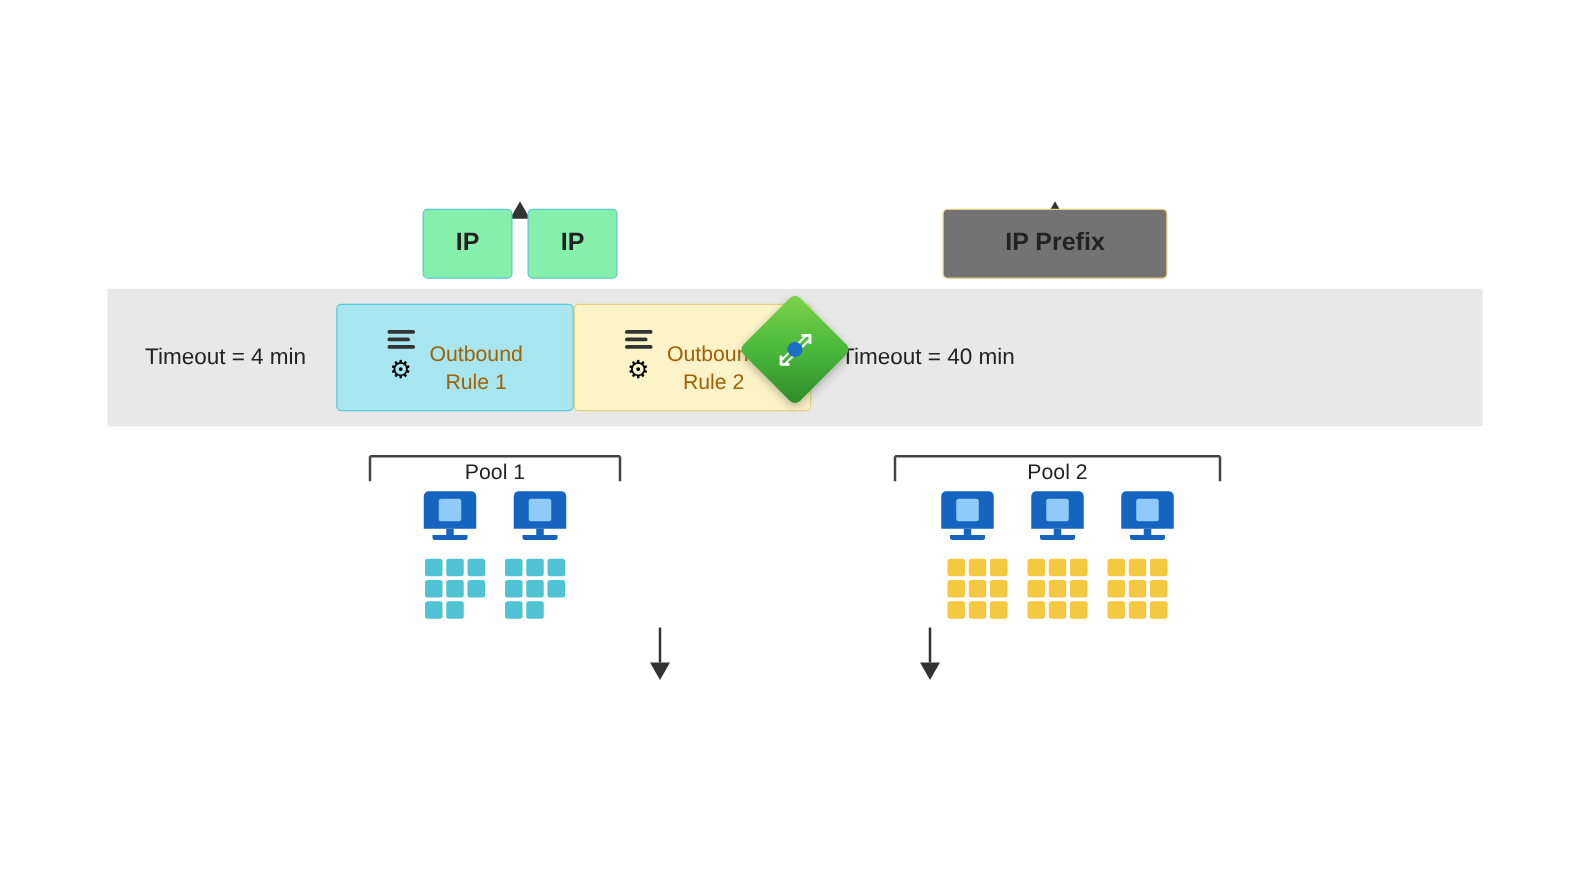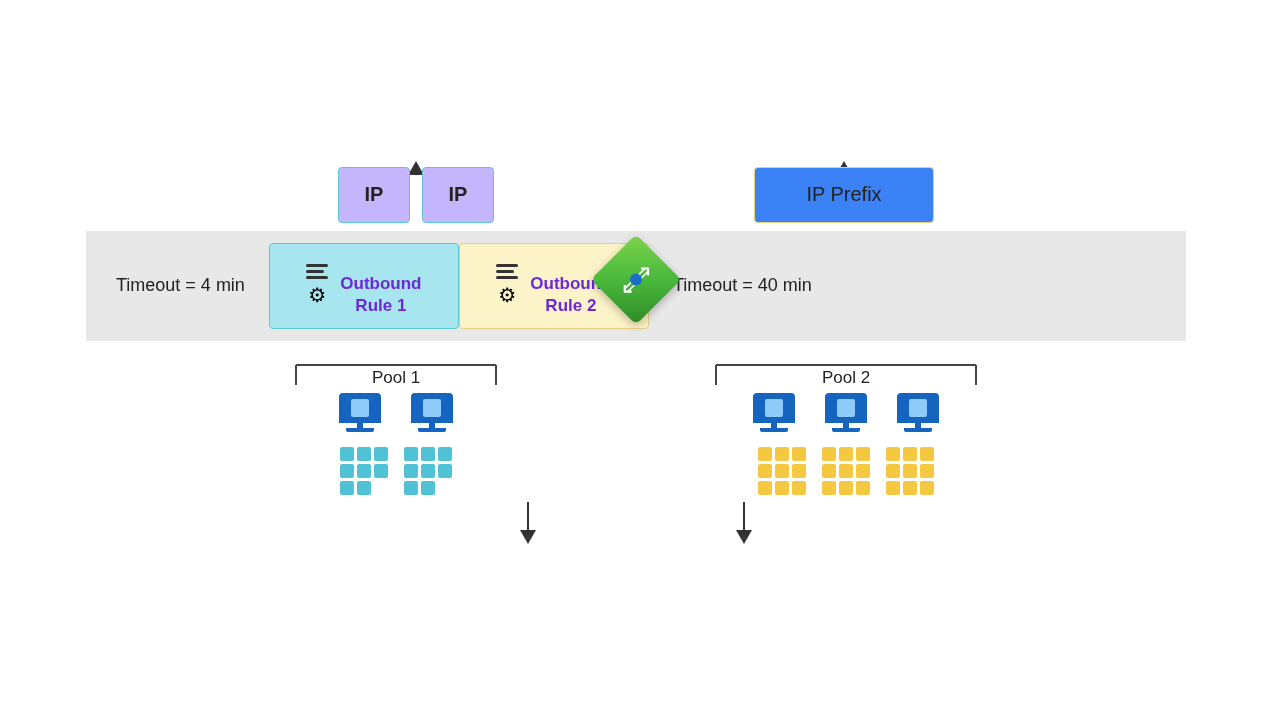--- a/index.html
+++ b/index.html
@@ -33,42 +33,42 @@
     .ip-group {
       display: flex;
       flex-direction: column;
       align-items: center;
     }
     .ip-boxes {
       display: flex;
       gap: 12px;
     }
     .ip-box {
-      background: #c4b5fd;
+      background: #86efac;
       border: 1.5px solid #5bc8d8;
       width: 72px;
       height: 56px;
       display: flex;
       align-items: center;
       justify-content: center;
       font-size: 20px;
       font-weight: 600;
       color: #222;
       border-radius: 4px;
     }
     .ip-prefix-box {
-      background: #3b82f6;
+      background: #737373;
       border: 1.5px solid #e6d080;
       width: 180px;
       height: 56px;
       display: flex;
       align-items: center;
       justify-content: center;
       font-size: 20px;
-      font-weight: 400;
+      font-weight: 700;
       color: #222;
       border-radius: 4px;
     }
     .arrow-up {
       width: 0;
       height: 0;
       display: flex;
       flex-direction: column;
       align-items: center;
       margin-bottom: 6px;
@@ -143,22 +143,22 @@
       border-radius: 2px;
     }
     .rule-line:nth-child(1) { width: 22px; }
     .rule-line:nth-child(2) { width: 18px; }
     .rule-line:nth-child(3) { width: 22px; }
     .gear-icon {
       font-size: 20px;
     }
     .rule-label {
       font-size: 17px;
-      font-weight: 700;
-      color: #6d28d9;
+      font-weight: 400;
+      color: #a16207;
       line-height: 1.3;
       text-align: center;
       margin-top: 19px;
     }
 
     
     .diamond-container {
       position: absolute;
       left: 50%;
       top: 50%;

